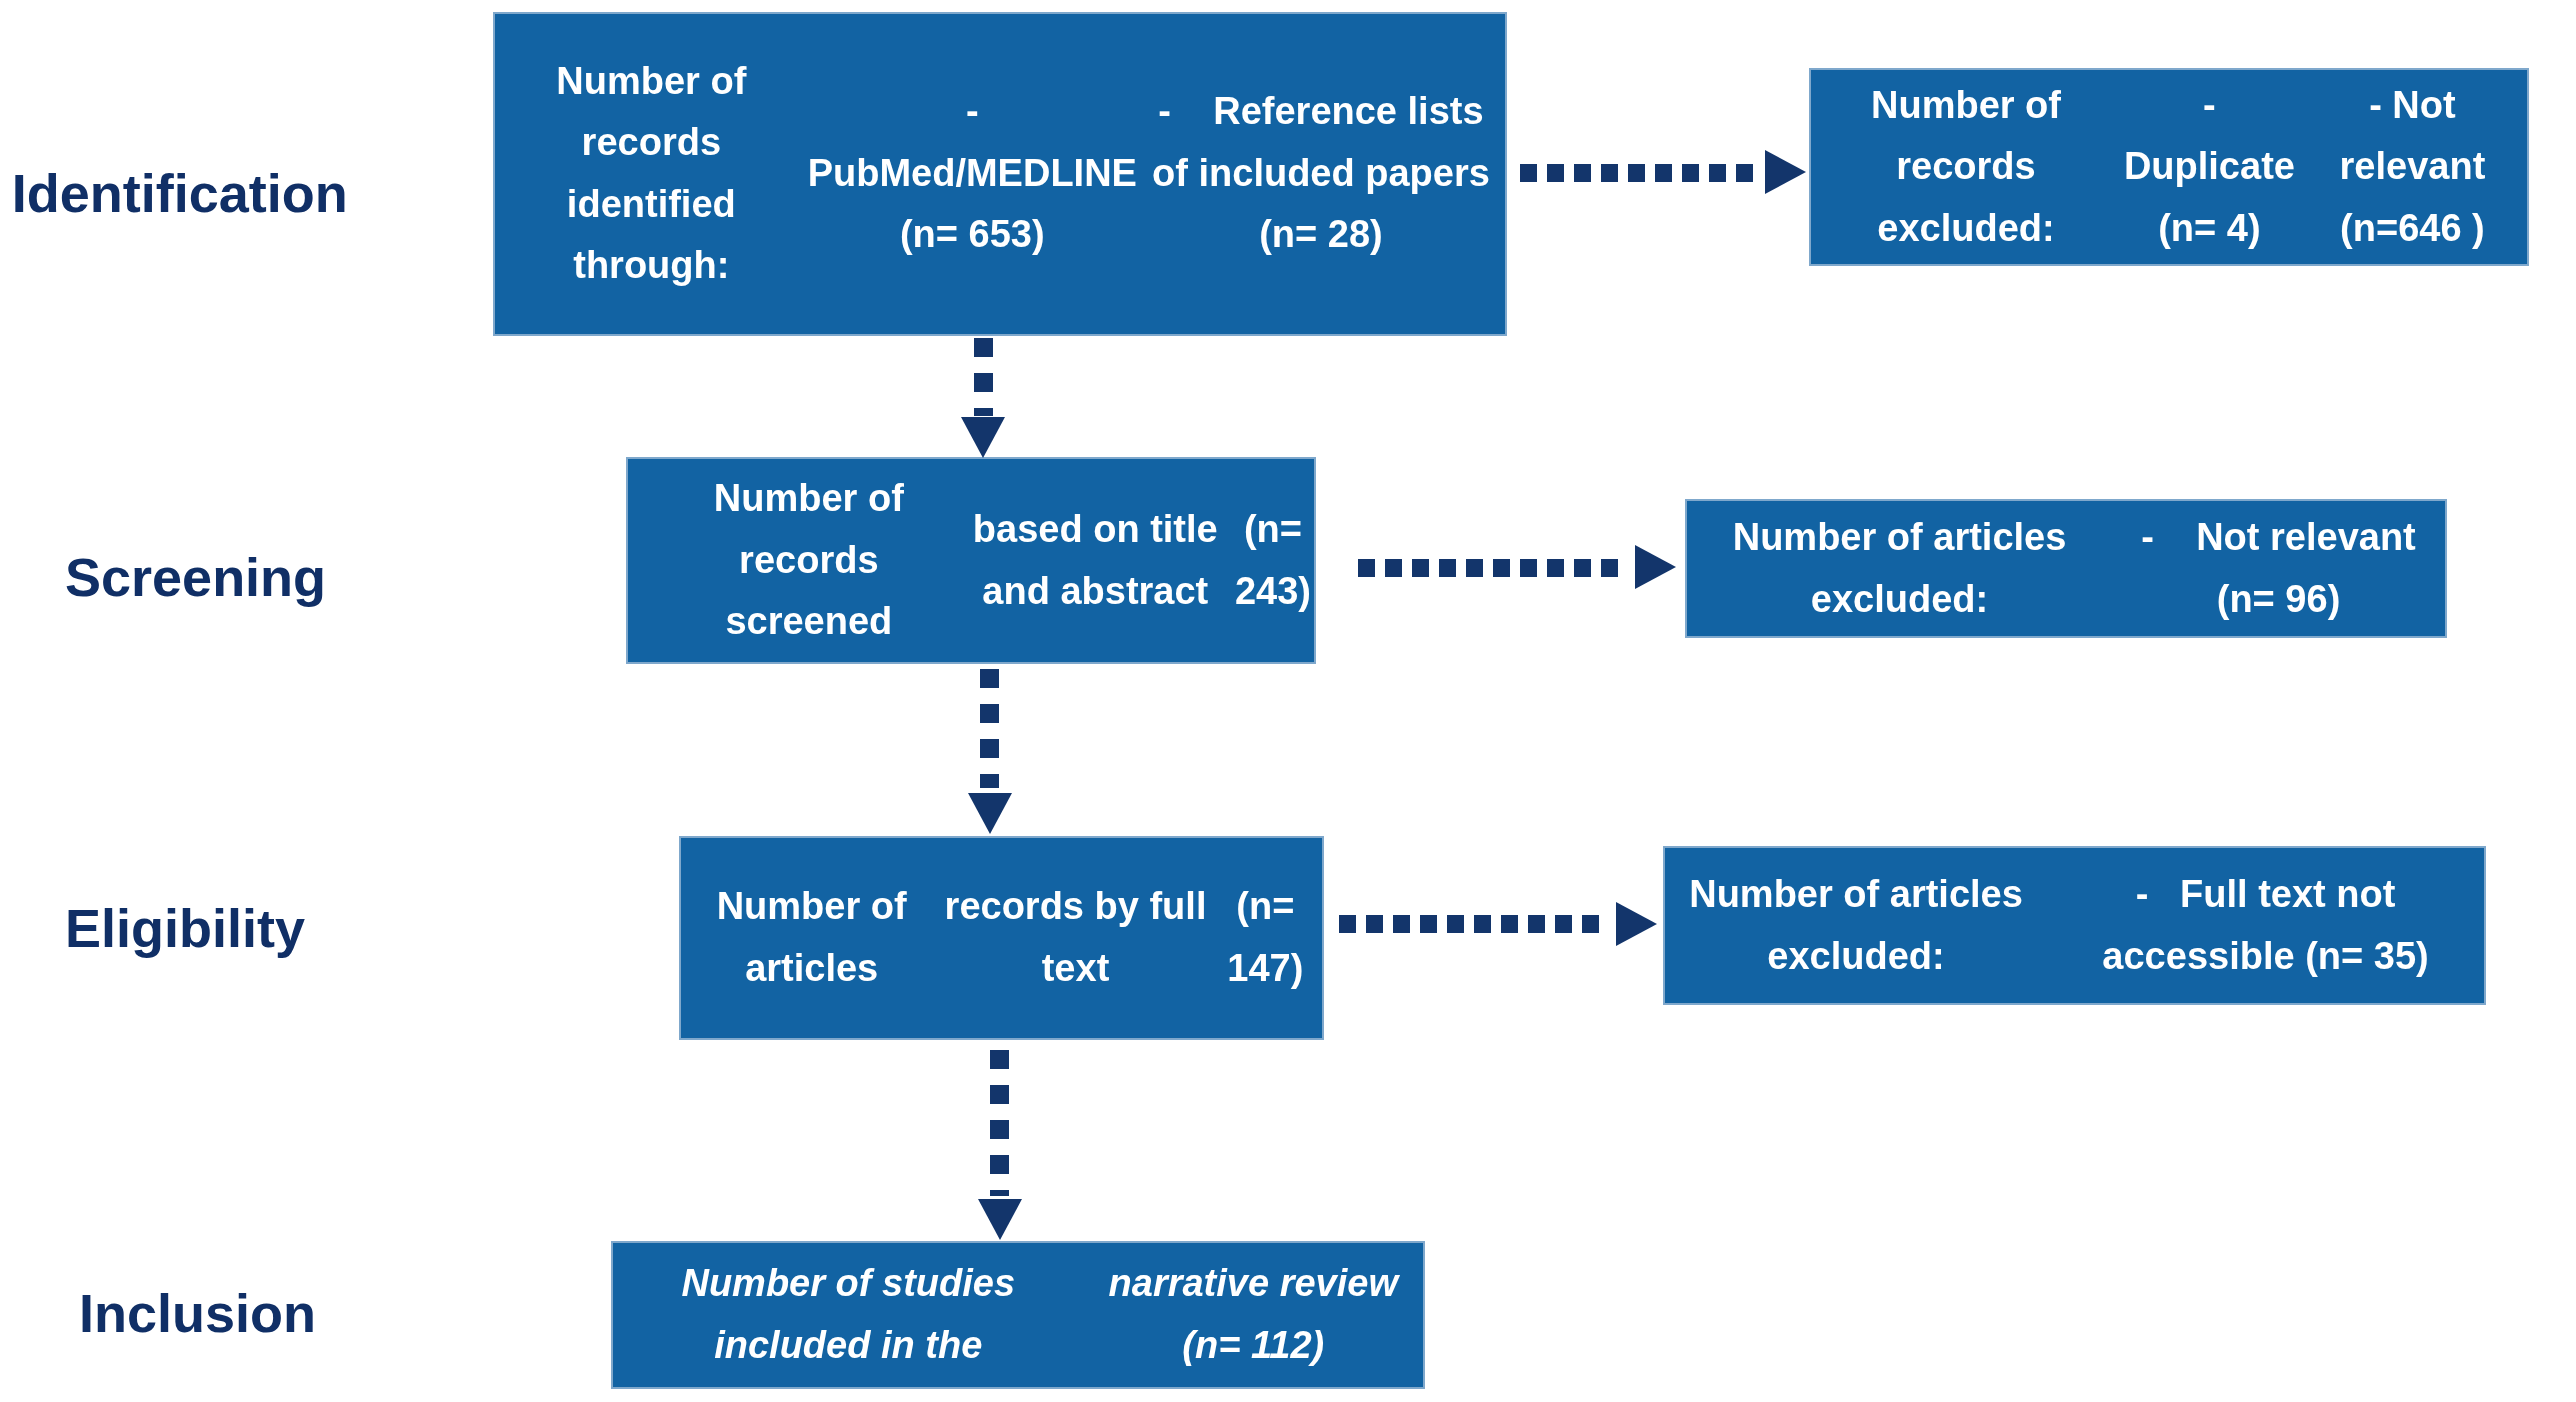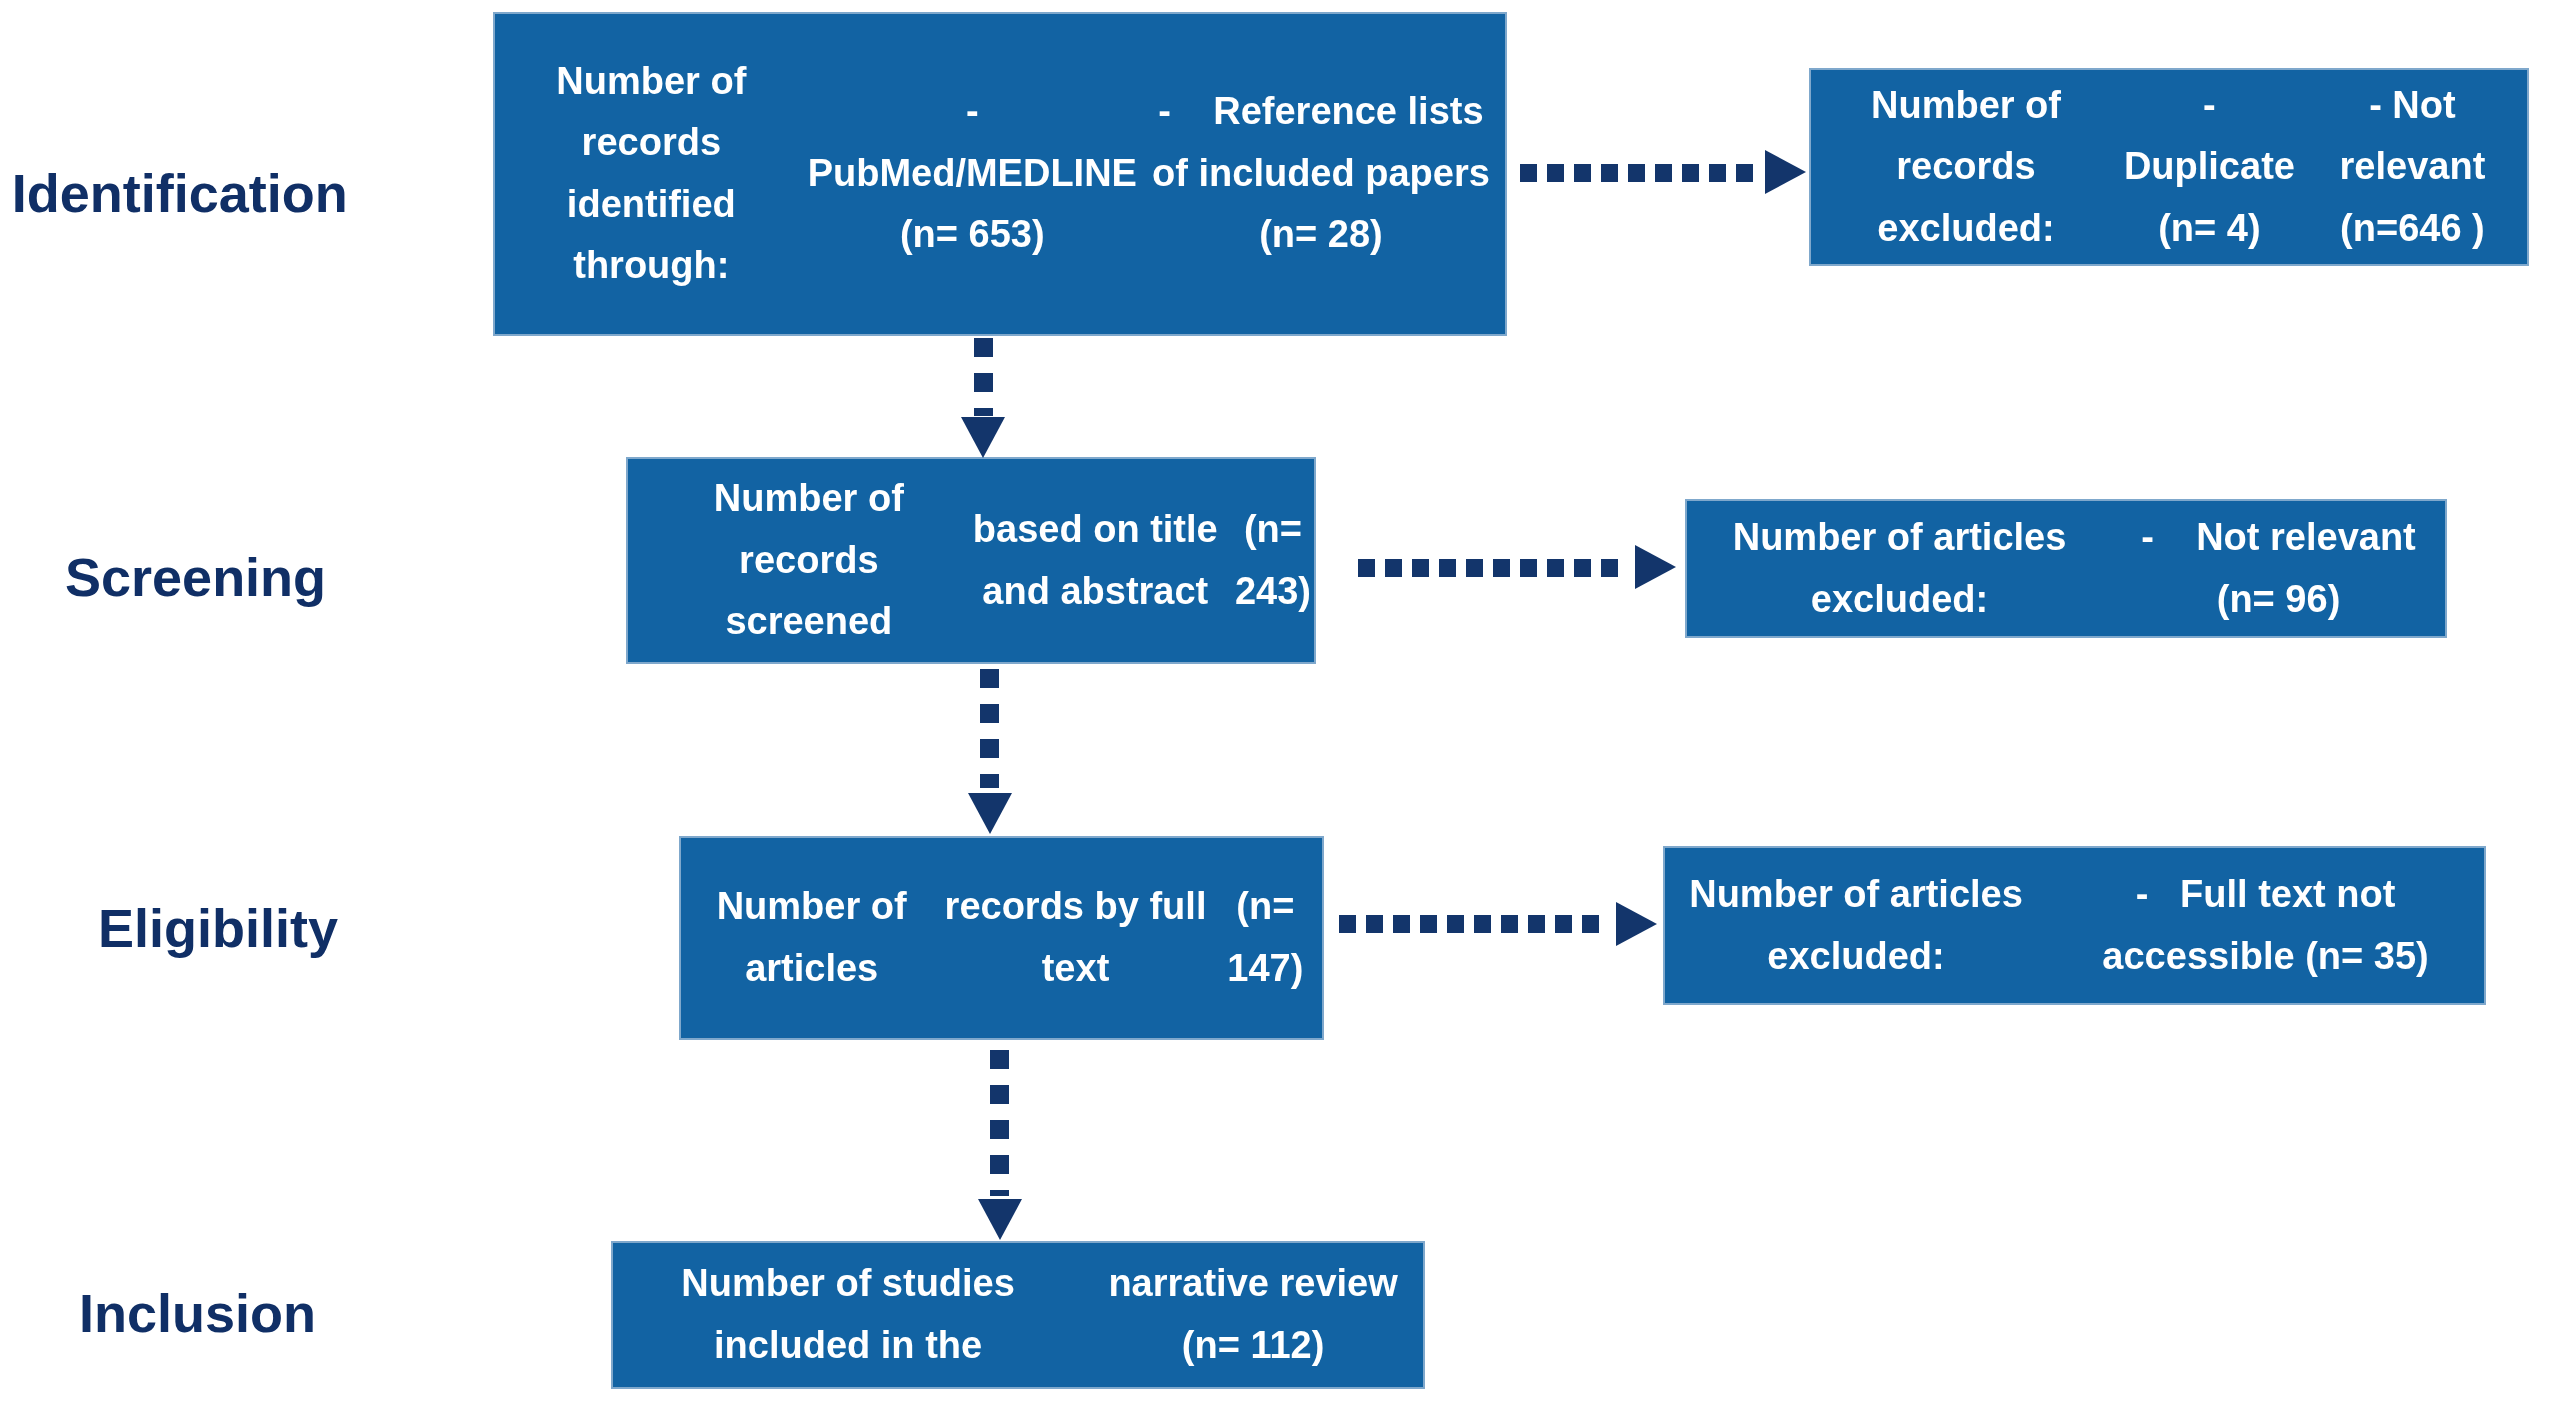--- a/index.html
+++ b/index.html
@@ -15,21 +15,21 @@
   
   .stage-label {
     position: absolute;
     font-size: 54px;
     font-weight: bold;
     color: var(--stage_label_color, #102f66);
     white-space: nowrap;
   }
   #lbl-identification { left: 11.7px;  top: 162px; }
   #lbl-screening      { left: 65px; top: 546px; }
-  #lbl-eligibility    { left: 65px; top: 897px; margin-left: 33px; }
+  #lbl-eligibility    { left: 65px; top: 897px; }
   #lbl-inclusion      { left: 79px; top: 1282px; }
 
   
   .box {
     position: absolute;
     box-sizing: border-box;
     background: var(--box_fill, #1263a3);
     border: 2.6px solid var(--box_border, #7fa8cc);
     color: var(--box_text, #ffffff);
     display: flex;
@@ -42,21 +42,21 @@
     white-space: pre-wrap;
     text-align: center;
     line-height: 1.62;
   }
   #box-identified                   { left: 493px;  top: 11.7px;   width: 1014px; height: 324px; }
   #box-records-excluded             { left: 1809px; top: 68px;  width: 720px; height: 198px; }
   #box-screened                     { left: 626px; top: 457px;  width: 690px; height: 207px; padding-left: 31px; }
   #box-articles-excluded-screening  { left: 1685px; top: 499px;  width: 762px; height: 139px; }
   #box-full-text                    { left: 679px; top: 836px; width: 645px;  height: 204px; }
   #box-articles-excluded-eligibility{ left: 1663px; top: 846px; width: 823px; height: 159px; }
-  #box-included                     { left: 611px;  top: 1241px; width: 814px; height: 148px; }
+  #box-included                     { left: 611px;  top: 1241px; width: 814px; height: 148px; font-style: italic; }
 
   
   .dots-h {
     position: absolute;
     height: 18px;
     background: repeating-linear-gradient(90deg,
       var(--arrow_color, #13356b) 0 17px, transparent 17px 27px);
   }
   .dots-v {
     position: absolute;

